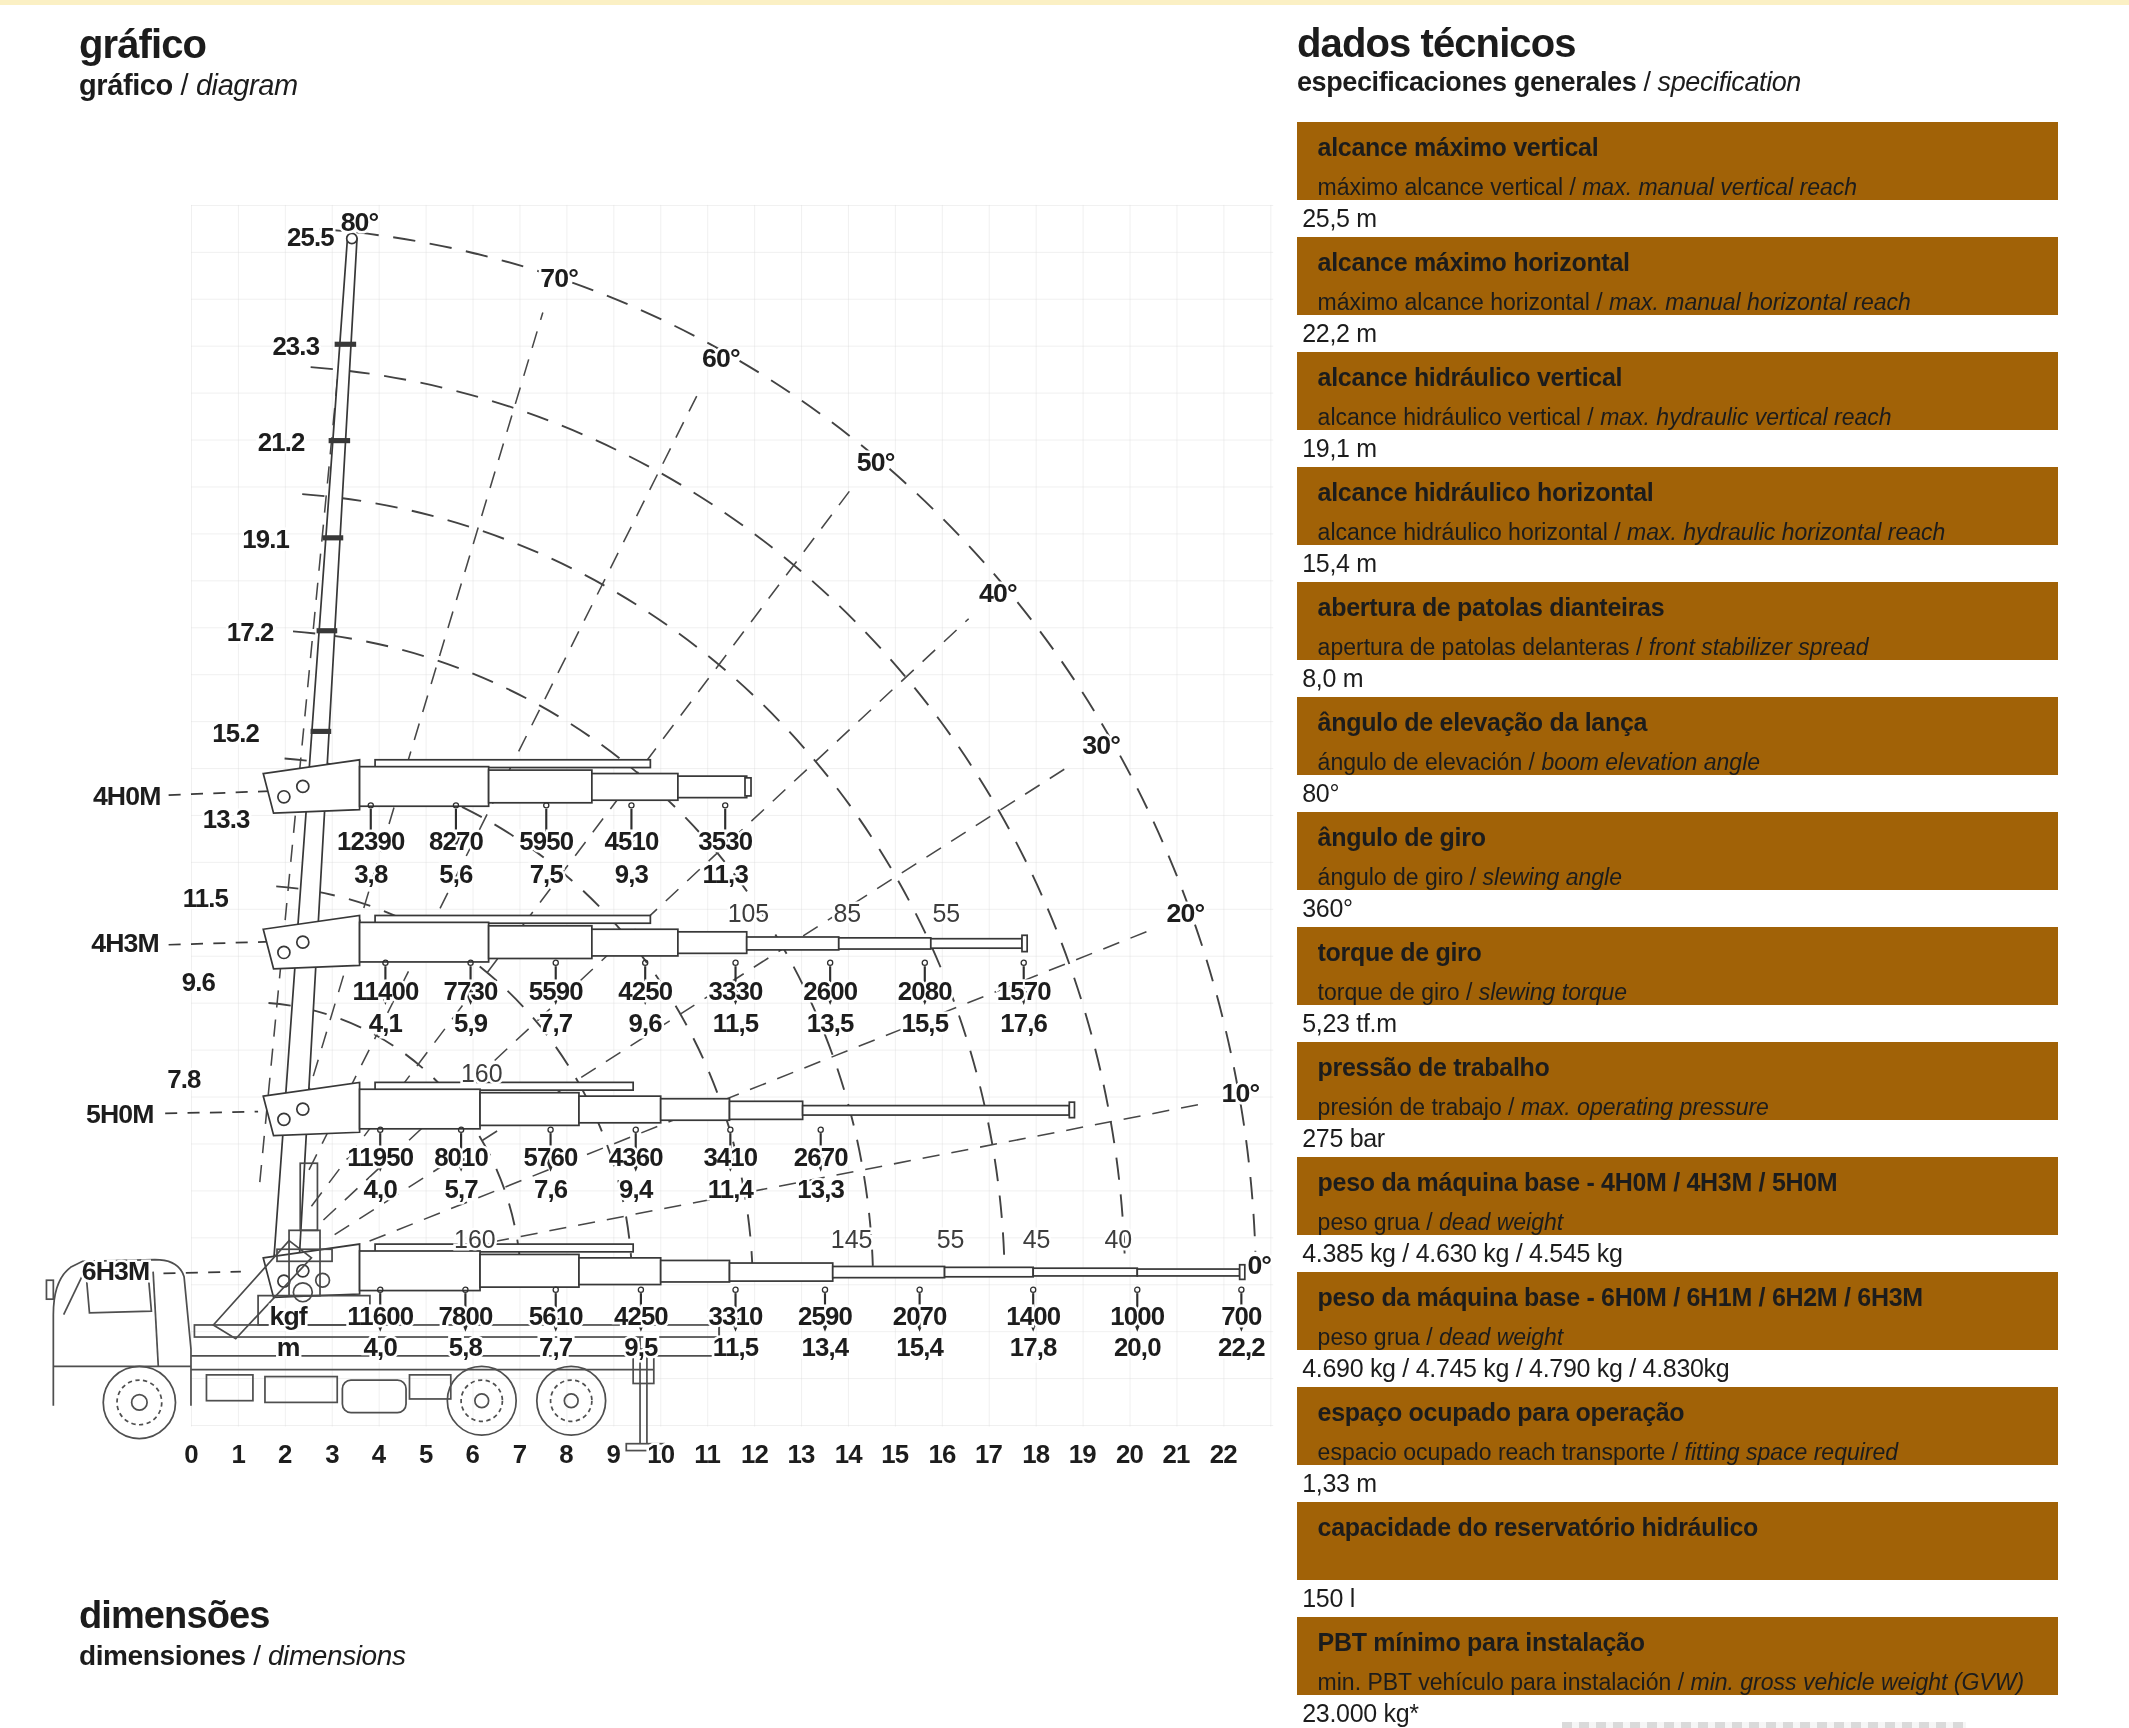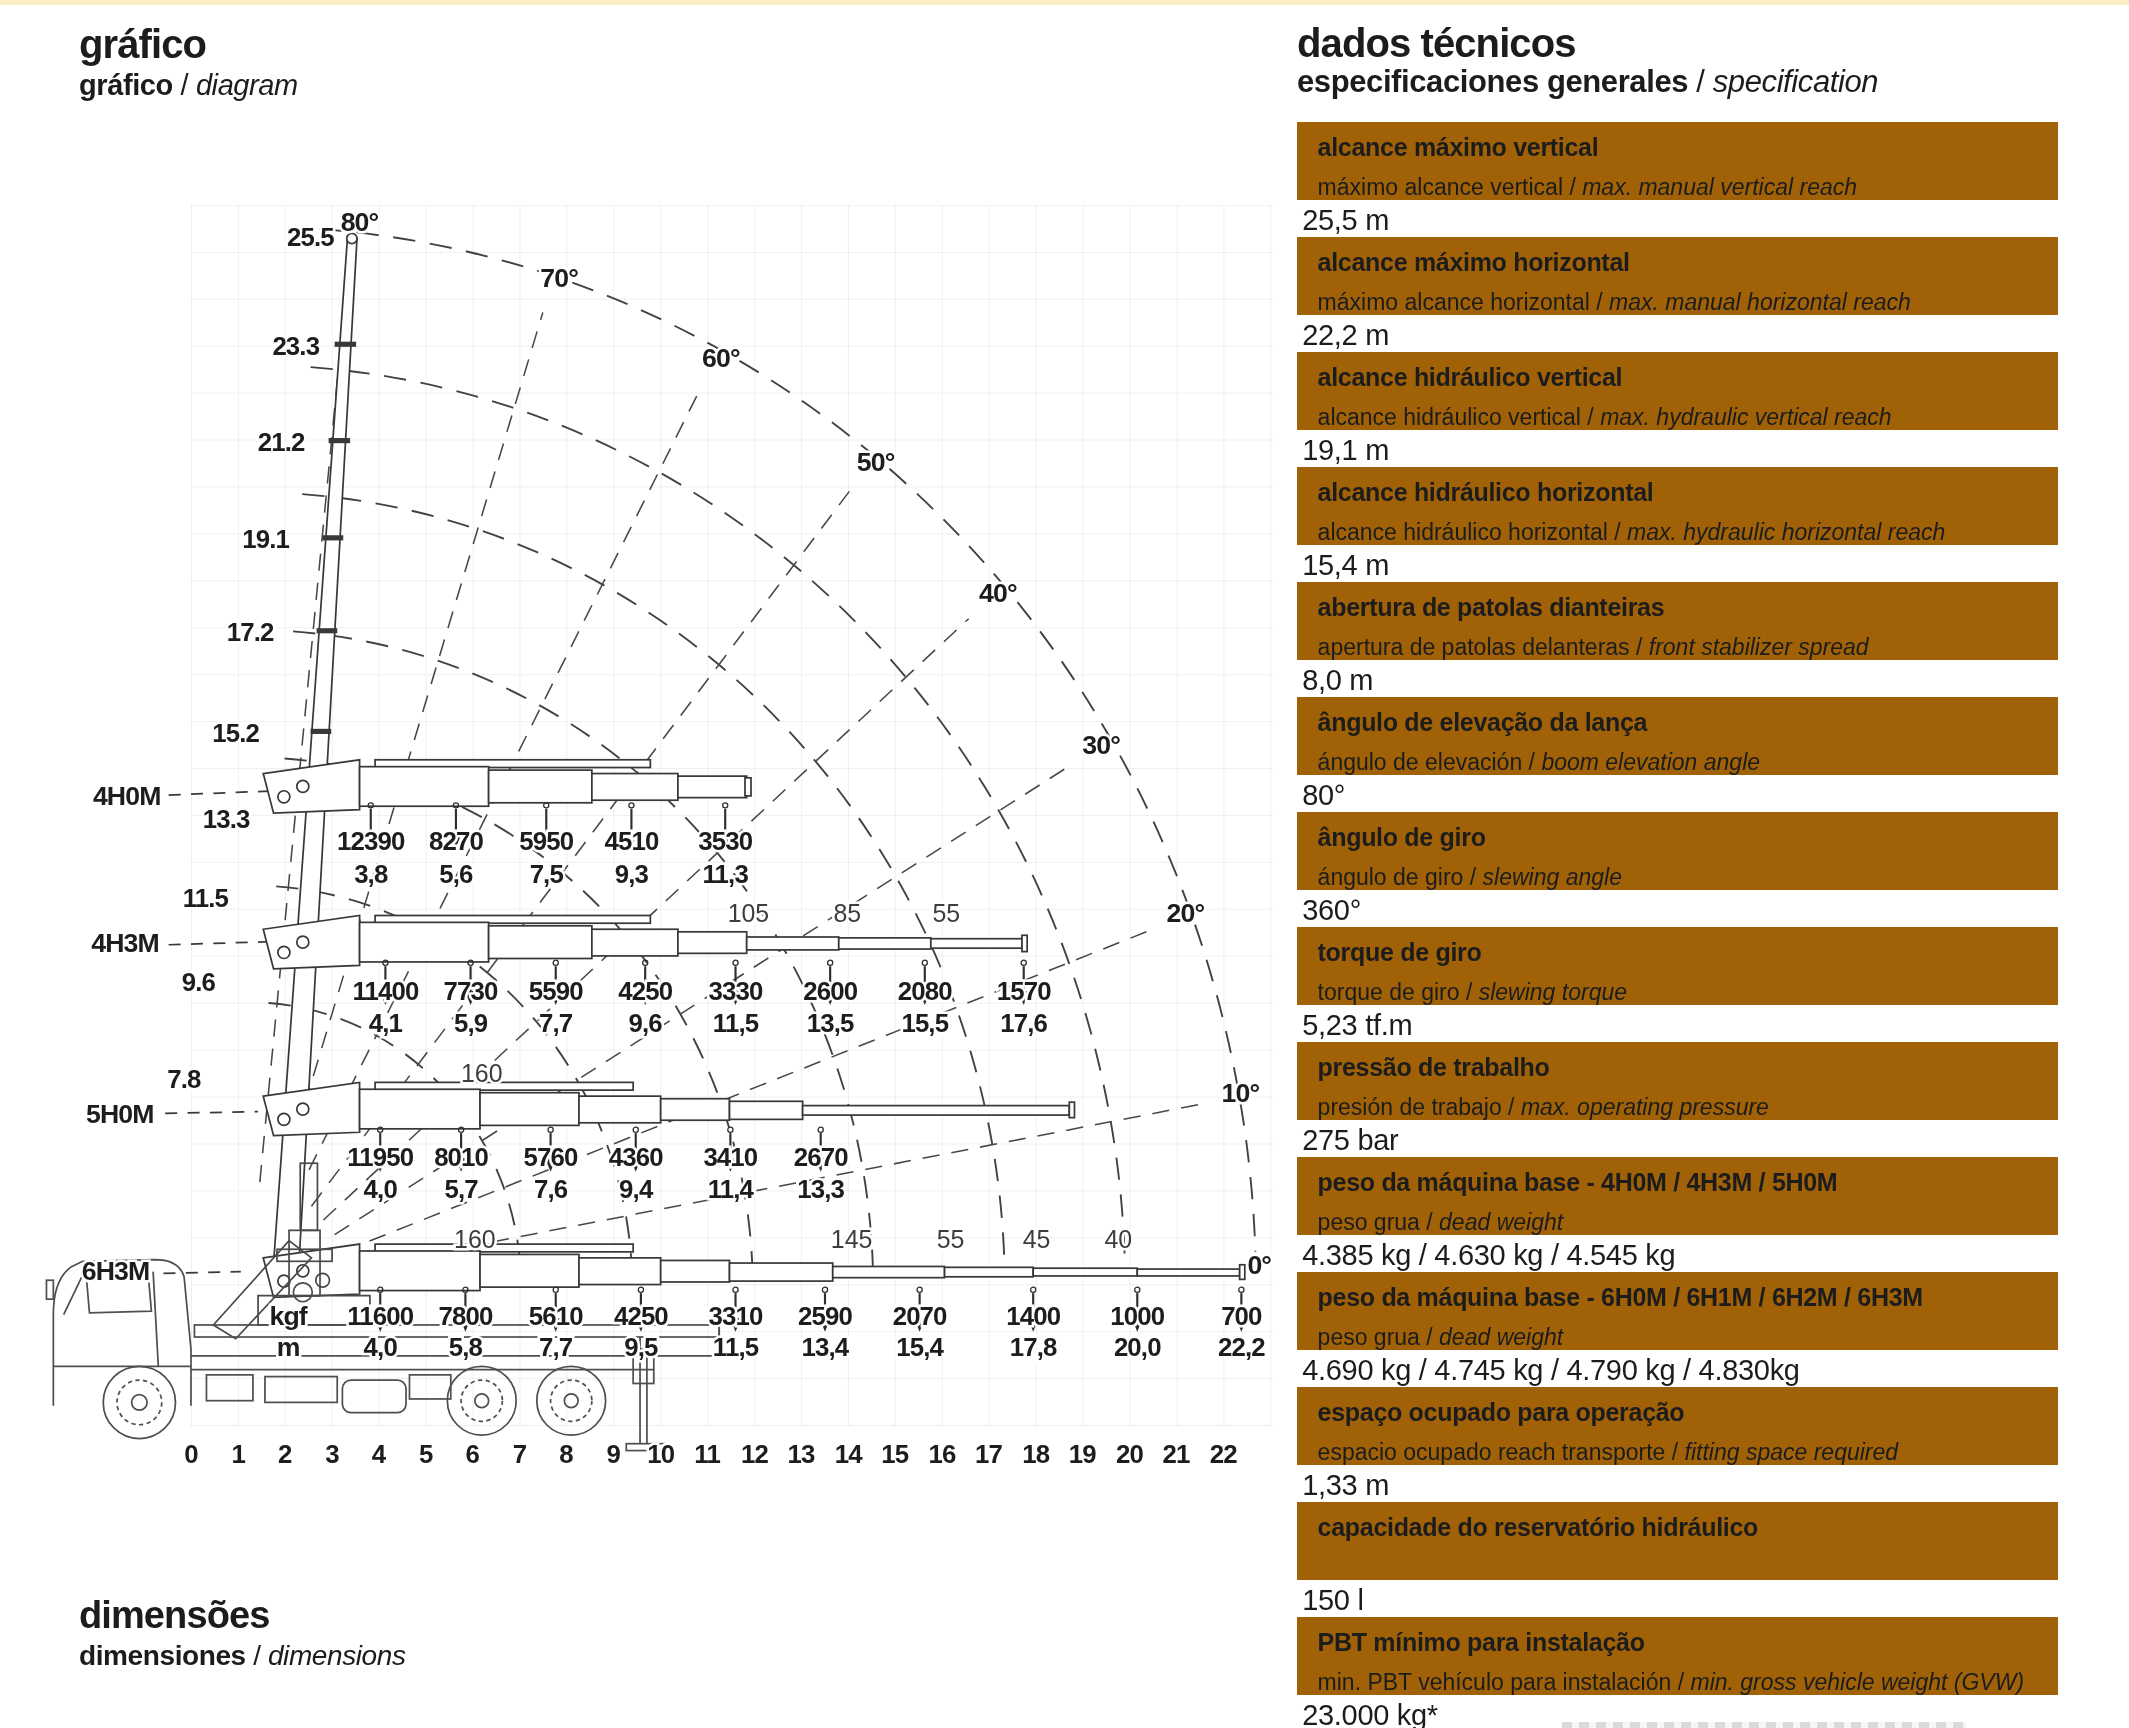--- a/index.html
+++ b/index.html
@@ -14,31 +14,31 @@
   .hblock .t2 .sep{font-weight:400;}
   .hblock .t2 .it{font-style:italic;font-weight:400;}
   #grafico-header{top:22.4px;}
   #dimensoes-header{top:1593px;}
   #dimensoes-header .t1{font-size:38px;}
   #dimensoes-header .t2{font-size:28px;}
 
   
   .spec-panel{position:absolute;left:1297px;top:22.4px;width:761px;}
   .spec-title{font-size:40px;font-weight:bold;letter-spacing:-0.9px;line-height:43px;}
-  .spec-subtitle{font-size:31px;font-weight:bold;letter-spacing:-0.4px;line-height:34px;margin-bottom:22.4px;}
+  .spec-subtitle{font-size:27px;font-weight:bold;letter-spacing:-0.4px;line-height:34px;margin-bottom:22.4px;}
   .spec-subtitle .sep{font-weight:400;}
   .spec-subtitle .it{font-style:italic;font-weight:400;}
   .spec-row{height:115px;}
   .spec-head{height:78px;background:#a16207;padding:11.2px 8.6px 0 20.6px;box-sizing:border-box;}
   .spec-head .l1{font-size:25px;font-weight:bold;letter-spacing:-0.3px;line-height:29px;
                  white-space:nowrap;overflow:hidden;}
   .spec-head .l2{font-size:23px;font-weight:400;line-height:29px;margin-top:11px;
                  white-space:nowrap;overflow:hidden;}
   .spec-head .l2 .it{font-style:italic;}
-  .spec-value{font-size:29px;font-weight:400;letter-spacing:-0.3px;padding:4.3px 0 0 5.2px;}
+  .spec-value{font-size:25px;font-weight:400;letter-spacing:-0.3px;padding:4.3px 0 0 5.2px;}
 
   
   #diagram{position:absolute;left:0;top:0;}
   #diagram text{paint-order:stroke;stroke:#ffffff;stroke-width:6px;}
   .tb{font-weight:bold;fill:#1d1d1d;letter-spacing:-1px;}
   .s30{font-size:30px;} .s31{font-size:31px;}
   .tarc{font-weight:400;fill:#3d3d3d;font-size:29px;letter-spacing:0;}
   .ln{stroke:#383838;stroke-width:2;fill:#ffffff;}
   .machinery *{stroke:#4a4a4a;stroke-width:2;fill:none;}
   .truck *{stroke:#4f4f4f;stroke-width:2;fill:none;}

